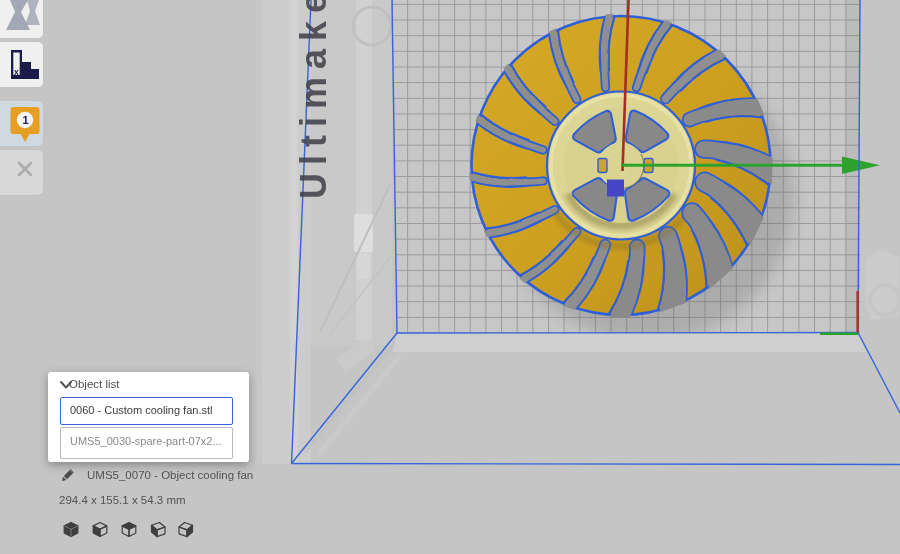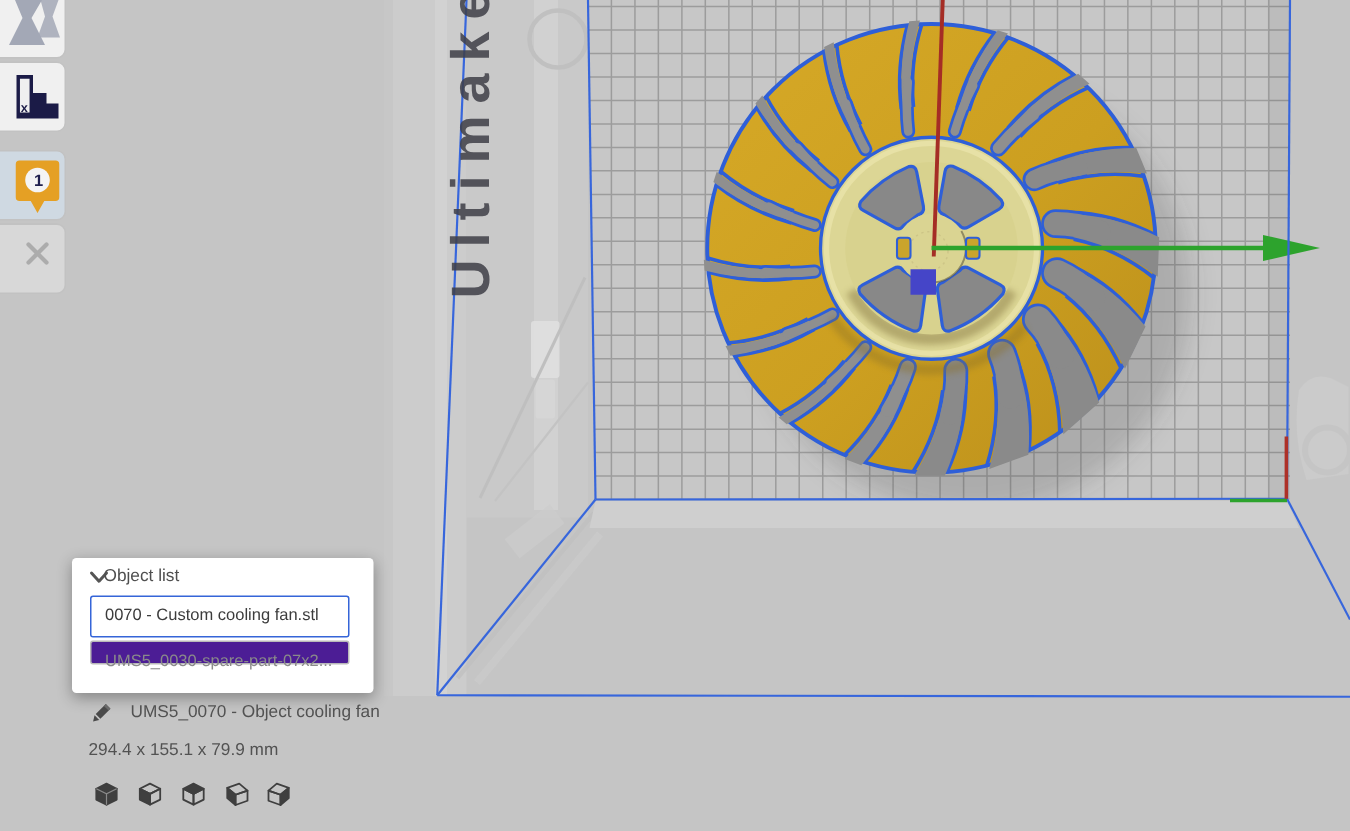--- a/index.html
+++ b/index.html
@@ -266,32 +266,32 @@
     <line x1="5" y1="5" x2="17" y2="17"></line>
       <line x1="17" y1="5" x2="5" y2="17"></line>
   </g>
 </svg>
 
 <div class="abs" style="left:48px;top:372px;width:201px;height:90px;background:#ffffff;border-radius:3px;box-shadow:0 3px 10px rgba(0,0,0,0.32)"></div>
 <svg class="abs" style="left:59px;top:379px" width="14" height="12" viewBox="0 0 14 12">
   <polyline points="2,3 7,8.5 12,3" fill="none" stroke="#555555" stroke-width="2" stroke-linecap="round" stroke-linejoin="round"></polyline>
 </svg>
 <div class="abs" style="left:69px;top:378px;font-size:11.5px;color:#4f4f4f">Object list</div>
-<div class="abs" style="left:60px;top:397px;width:173px;height:28px;box-sizing:border-box;border:1.7px solid #3565d8;border-radius:2px;background:#fff;line-height:25px;padding-left:9px;font-size:11px;color:#3c3c3c;white-space:nowrap">0070 - Custom cooling fan.stl</div>
-<div class="abs" style="left:60px;top:427px;width:173px;height:16px;box-sizing:border-box;border:1px solid #b9b9b9;border-radius:2px;background:#4c1d95;line-height:26px;padding-left:9px;font-size:11px;color:#8a8a8a;white-space:nowrap">UMS5_0030-spare-part-07x2...</div>
+<div class="abs" style="left:60px;top:397px;width:173px;height:28px;box-sizing:border-box;border:1.7px solid #3565d8;border-radius:2px;background:#fff;line-height:25px;padding-left:9px;font-size:11px;color:#3c3c3c;white-space:nowrap">0060 - Custom cooling fan.stl</div>
+<div class="abs" style="left:60px;top:427px;width:173px;height:32px;box-sizing:border-box;border:1px solid #b9b9b9;border-radius:2px;background:#ffffff;line-height:26px;padding-left:9px;font-size:11px;color:#8a8a8a;white-space:nowrap">UMS5_0030-spare-part-07x2...</div>
 
 <svg class="abs" style="left:59px;top:467px" width="17" height="17" viewBox="0 0 17 17">
   <g transform="rotate(45 8.5 8.5)">
     <rect x="6.3" y="2" width="4.4" height="9.5" fill="#4a4a4a"></rect>
     <polygon points="6.3,12.6 10.7,12.6 8.5,16.2" fill="#4a4a4a"></polygon>
     <rect x="6.3" y="2" width="4.4" height="1.8" fill="#6b6b6b"></rect>
   </g>
 </svg>
 <div class="abs" style="left:87px;top:469px;font-size:11.5px;color:#525252">UMS5_0070 - Object cooling fan</div>
-<div class="abs" style="left:59px;top:494px;font-size:11.5px;color:#525252">294.4 x 155.1 x 79.9 mm</div>
+<div class="abs" style="left:59px;top:494px;font-size:11.5px;color:#525252">294.4 x 155.1 x 54.3 mm</div>
 
 <svg style="position:absolute;left:63px;top:521px" width="16" height="17" viewBox="0 0 16 16.5">
     <polygon points="8,1.2 14.8,4.6 8,8 1.2,4.6" fill="#3f3f3f" stroke="#3f3f3f" stroke-width="1.2" stroke-linejoin="round"></polygon>
     <polygon points="1.2,4.6 8,8 8,15.2 1.2,11.8" fill="#3f3f3f" stroke="#3f3f3f" stroke-width="1.2" stroke-linejoin="round"></polygon>
     <polygon points="8,8 14.8,4.6 14.8,11.8 8,15.2" fill="#3f3f3f" stroke="#3f3f3f" stroke-width="1.2" stroke-linejoin="round"></polygon>
     <polyline points="1.2,4.6 8,8 14.8,4.6" fill="none" stroke="#8a8a8a" stroke-width="0.8"></polyline>
     <line x1="8" y1="8" x2="8" y2="15.2" stroke="#8a8a8a" stroke-width="0.8"></line>
   </svg>
 <svg style="position:absolute;left:92px;top:521px" width="16" height="17" viewBox="0 0 16 16.5">
     <polygon points="8,1.2 14.8,4.6 8,8 1.2,4.6" fill="none" stroke="#3f3f3f" stroke-width="1.2" stroke-linejoin="round"></polygon>

